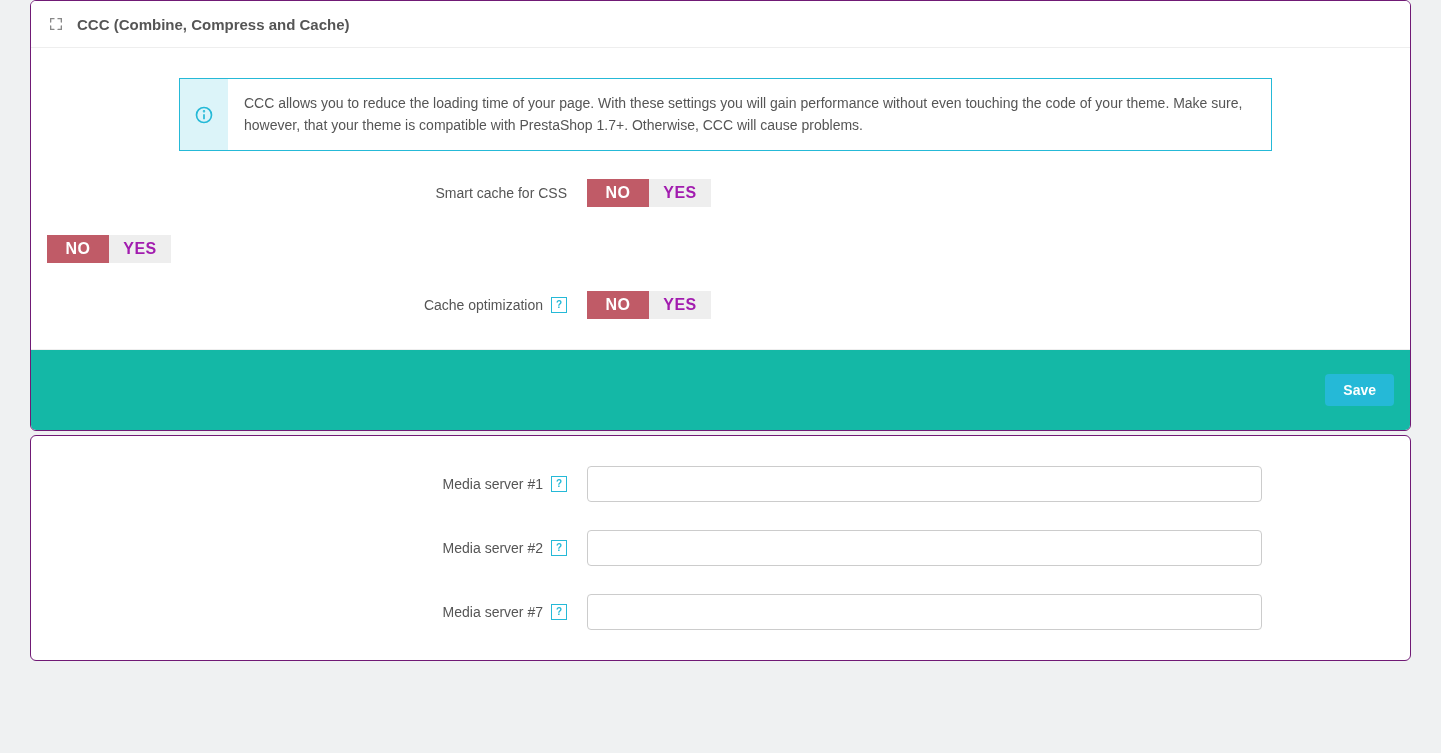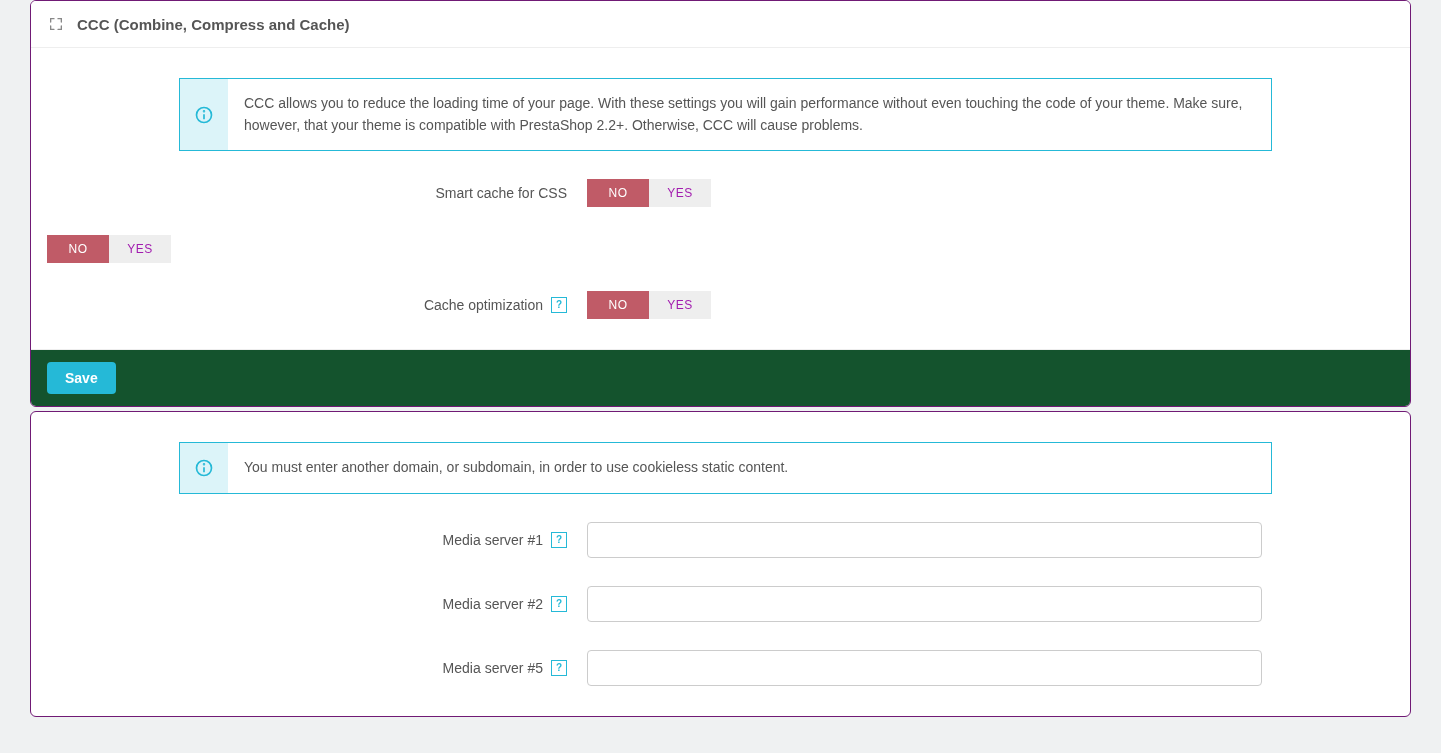--- a/index.html
+++ b/index.html
@@ -91,22 +91,22 @@
     height: 16px;
     border: 1px solid #25b9d7;
     color: #25b9d7;
     font-size: 10px;
     font-weight: 700;
     font-family: Arial, sans-serif;
     line-height: 1;
   }
   .toggle {
     display: inline-flex;
-    font-size: 12px;
-    font-weight: 400;
+    font-size: 16px;
+    font-weight: 700;
     letter-spacing: 0.5px;
   }
   .toggle .opt {
     width: 62px;
     height: 28px;
     display: flex;
     align-items: center;
     justify-content: center;
     cursor: pointer;
   }
@@ -117,24 +117,24 @@
   .toggle .opt.yes {
     background: #eee;
     color: #a21caf;
   }
   .toggle .opt.no {
     background: #eee;
     color: #bbb;
   }
   .panel-footer {
     border-top: 1px solid #eee;
-    padding: 12px 16px;
-    display: flex;
-    justify-content: flex-start;
-    background: #14532d;
+    padding: 24px 16px;
+    display: flex;
+    justify-content: flex-end;
+    background: #14b8a6;
   }
   .btn-primary {
     background: #25b9d7;
     color: #fff;
     border: none;
     padding: 8px 18px;
     font-size: 14px;
     font-weight: 600;
     border-radius: 4px;
     cursor: pointer;
@@ -166,21 +166,21 @@
 
   <div class="panel-body">
     <div class="alert-info">
       <div class="alert-icon-box">
         <svg width="20" height="20" viewBox="0 0 24 24" fill="none" stroke="#25b9d7" stroke-width="2">
           <circle cx="12" cy="12" r="9"></circle>
           <line x1="12" y1="11" x2="12" y2="17"></line>
           <circle cx="12" cy="7.5" r="0.5" fill="#25b9d7"></circle>
         </svg>
       </div>
-      <div class="alert-text">CCC allows you to reduce the loading time of your page. With these settings you will gain performance without even touching the code of your theme. Make sure, however, that your theme is compatible with PrestaShop 2.2+. Otherwise, CCC will cause problems.</div>
+      <div class="alert-text">CCC allows you to reduce the loading time of your page. With these settings you will gain performance without even touching the code of your theme. Make sure, however, that your theme is compatible with PrestaShop 1.7+. Otherwise, CCC will cause problems.</div>
     </div>
 
     <div class="form-row">
       <div class="form-label-col">
         <span>Smart cache for CSS</span>
       </div>
       <div class="form-control-col">
         <div class="toggle">
           <div class="opt no active">NO</div>
           <div class="opt yes">YES</div>
@@ -212,30 +212,20 @@
   </div>
 
   <div class="panel-footer">
     <button class="btn-primary">Save</button>
   </div>
 </div>
 
 <div class="panel">
 
   <div class="panel-body">
-    <div class="alert-info">
-      <div class="alert-icon-box">
-        <svg width="20" height="20" viewBox="0 0 24 24" fill="none" stroke="#25b9d7" stroke-width="2">
-          <circle cx="12" cy="12" r="9"></circle>
-          <line x1="12" y1="11" x2="12" y2="17"></line>
-          <circle cx="12" cy="7.5" r="0.5" fill="#25b9d7"></circle>
-        </svg>
-      </div>
-      <div class="alert-text">You must enter another domain, or subdomain, in order to use cookieless static content.</div>
-    </div>
 
     <div class="form-row">
       <div class="form-label-col">
         <span>Media server #1</span>
         <span class="help-icon">?</span>
       </div>
       <div class="form-control-col">
         <input type="text" class="text-input" value="" style="">
       </div>
     </div>
@@ -245,21 +235,21 @@
         <span>Media server #2</span>
         <span class="help-icon">?</span>
       </div>
       <div class="form-control-col">
         <input type="text" class="text-input" value="" style="">
       </div>
     </div>
 
     <div class="form-row">
       <div class="form-label-col">
-        <span>Media server #5</span>
+        <span>Media server #7</span>
         <span class="help-icon">?</span>
       </div>
       <div class="form-control-col">
         <input type="text" class="text-input" value="" style="">
       </div>
     </div>
   </div>
 </div>
 
 </body></html>

